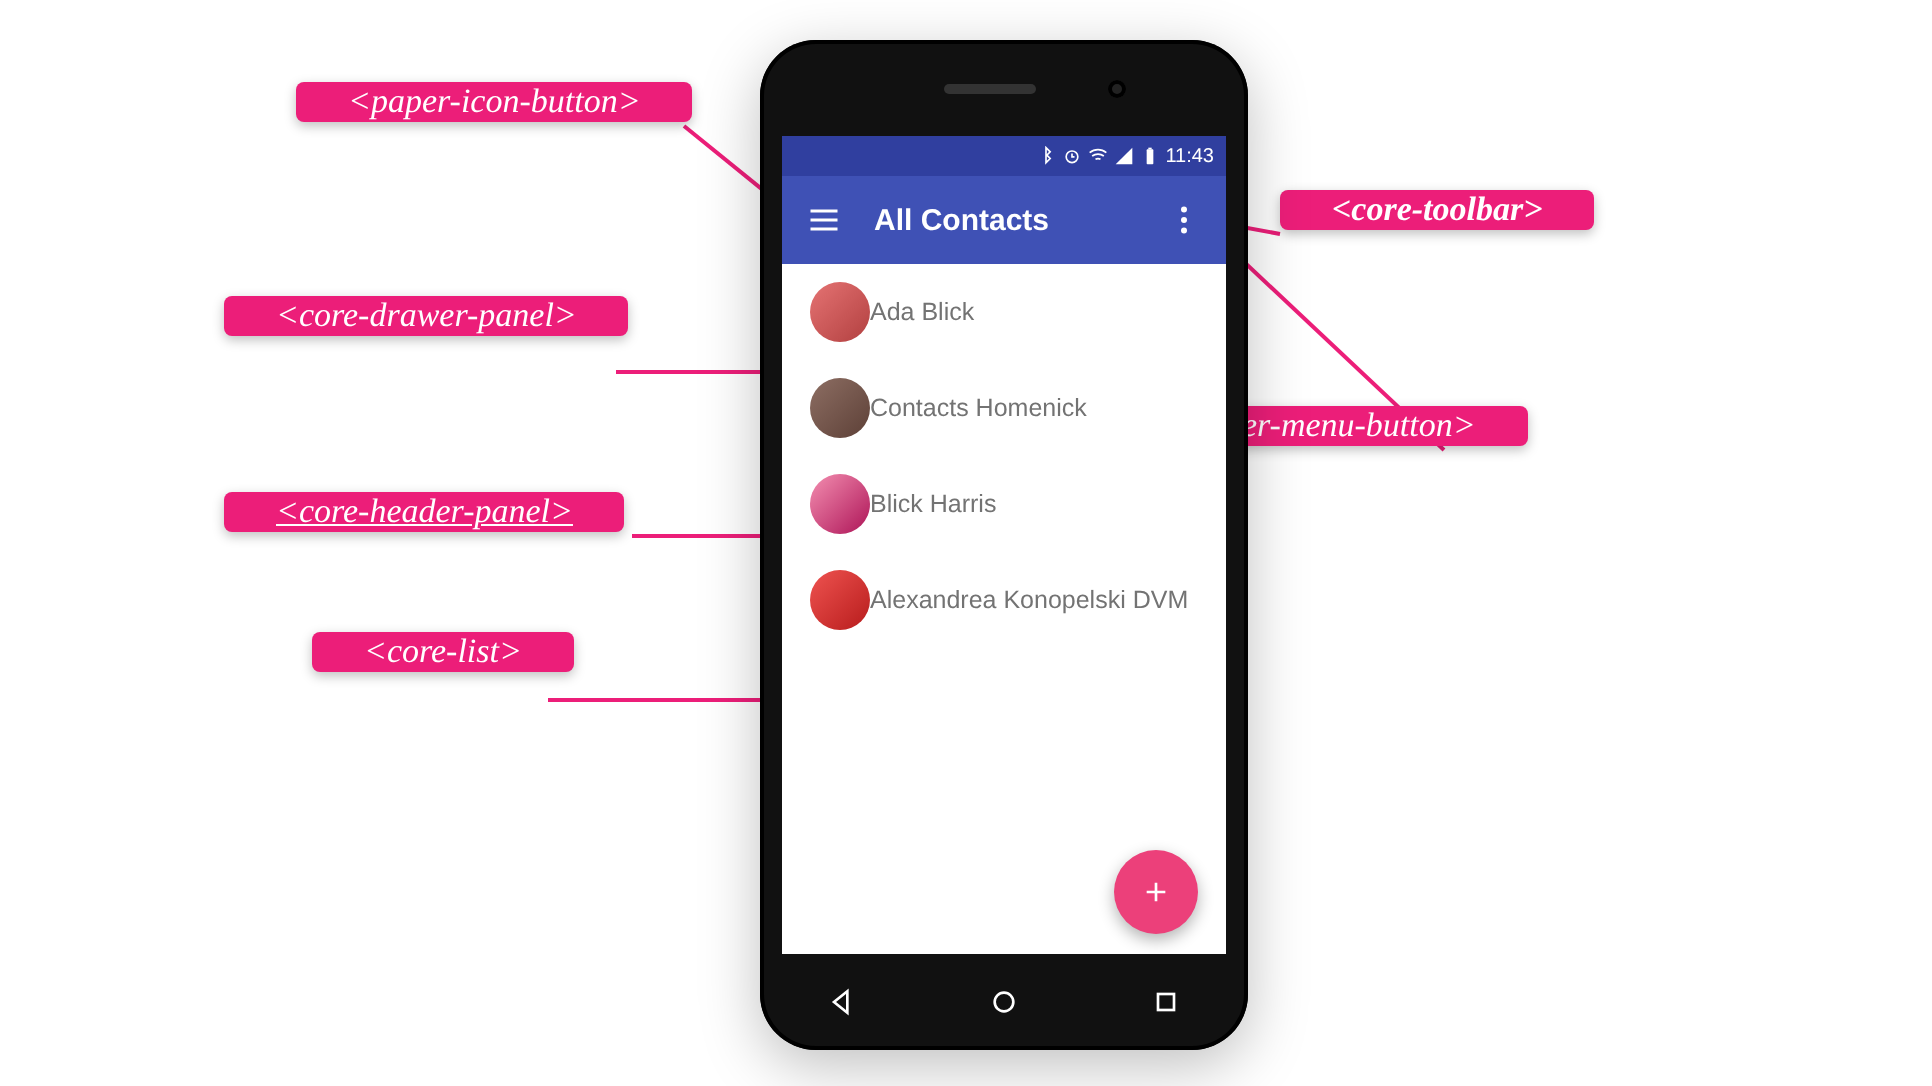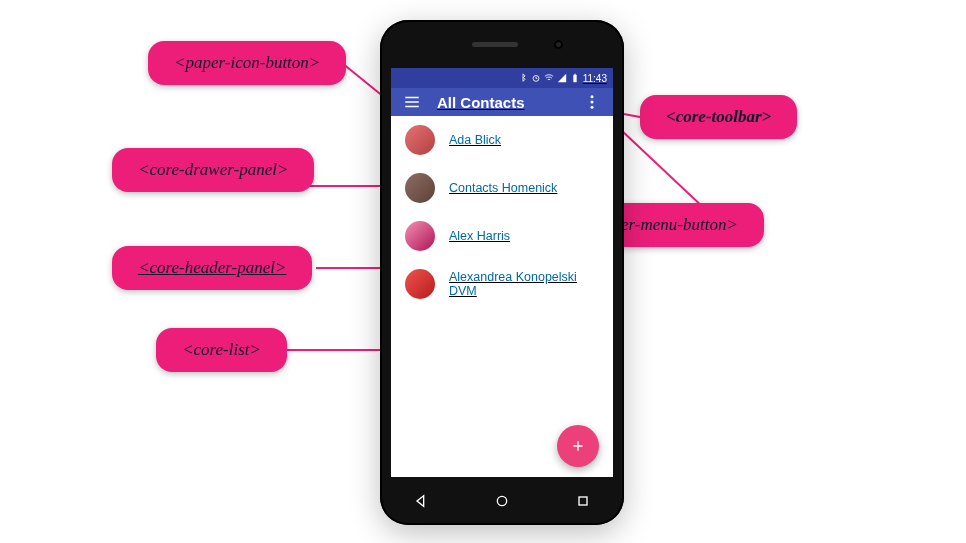--- a/index.html
+++ b/index.html
@@ -50,40 +50,39 @@
   }
   .phone-bottom svg { width:16px; height:16px; fill:none; stroke:#fff; stroke-width:2; }
 
   .screen {
     width: 222px;
     flex: 1;
     background:#fff;
     display:flex;
     flex-direction:column;
     overflow:hidden;
-    text-decoration:underline;
   }
 
   
   .status {
     height: 20px;
     background:#303f9f;
     color:#fff;
     font-size:10px;
     display:flex;
     justify-content:flex-end;
     align-items:center;
     gap:3px;
     padding:0 6px;
   }
   .status svg { width:10px; height:10px; fill:#fff; }
 
   
   .toolbar {
-    height: 28px;
+    height: 44px;
     background:#3f51b5;
     color:#fff;
     display:flex;
     align-items:center;
     padding:0 10px;
     gap:14px;
     font-weight:600;
   }
   .toolbar .title { flex:1; font-size:15px; }
   .icon-btn {
@@ -92,23 +91,22 @@
     cursor:pointer;
   }
   .icon-btn svg { width:18px; height:18px; fill:#fff; }
 
   
   .list { flex:1; overflow:hidden; position:relative; background:#fff; }
   .row {
     display:flex; align-items:center;
     height:48px;
     padding:0 14px;
-    gap:14px;
     font-size:12.5px;
-    color:#0369a1;
+    color:#737373;
   }
   .avatar {
     width:30px; height:30px; border-radius:50%;
     background:#ccc;
     flex-shrink:0;
   }
   .avatar.c0{background:linear-gradient(135deg,#e57373,#b24040);}
   .avatar.c1{background:linear-gradient(135deg,#555,#222);}
   .avatar.c2{background:linear-gradient(135deg,#8d6e63,#5d4037);}
   .avatar.c3{background:linear-gradient(135deg,#bdbdbd,#757575);}
@@ -128,26 +126,26 @@
     color:#fff;
     box-shadow:0 3px 8px rgba(0,0,0,.3);
     cursor:pointer;
   }
   .fab svg{width:16px;height:16px;fill:#fff;}
 
   
   .callout {
     position:absolute;
     background:#ec1e79;
-    color:#0f172a;
+    color:#ffffff;
     font-family: Georgia, "Times New Roman", serif;
     font-style: italic;
     font-size:17px;
-    padding:12px 26px;
-    border-radius:16px;
+    padding:0 26px;
+    border-radius:4px;
     white-space:nowrap;
     box-shadow:0 2px 6px rgba(0,0,0,.25);
   }
   .anchor {
     position:absolute;
     width:12px; height:12px; border-radius:50%;
     background:#ec1e79;
   }
   svg.lines {
     position:absolute;
@@ -172,21 +170,21 @@
 <div class="callout" style="left:148px; top:41px;">&lt;paper-icon-button&gt;</div>
 
 <div class="callout" style="left:640px; top:95px;font-weight:bold;">&lt;core-toolbar&gt;</div>
 
 <div class="callout" style="left:112px; top:148px;">&lt;core-drawer-panel&gt;</div>
 
 <div class="callout" style="left:558px; top:203px;">&lt;paper-menu-button&gt;</div>
 
 <div class="callout" style="left:112px; top:246px;text-decoration:underline;">&lt;core-header-panel&gt;</div>
 
-<div class="callout" style="left:156px; top:328px;">&lt;core-list&gt;</div>
+<div class="callout" style="left:156px; top:316px;">&lt;core-list&gt;</div>
 
 <div class="anchor" style="left:394px; top:104px;"></div>
 <div class="anchor" style="left:597px; top:104px;"></div>
 <div class="anchor" style="left:384px; top:180px;"></div>
 <div class="anchor" style="left:384px; top:262px;"></div>
 <div class="anchor" style="left:384px; top:344px;"></div>
 
 <div class="phone">
   <div class="phone-top">
     <div class="speaker"></div>
@@ -236,21 +234,21 @@
       <div class="row">
         <div class="avatar c0"></div>
         <span>Ada Blick</span>
       </div>
       <div class="row">
         <div class="avatar c2"></div>
         <span>Contacts Homenick</span>
       </div>
       <div class="row">
         <div class="avatar c5"></div>
-        <span>Alex Harris</span>
+        <span>Blick Harris</span>
       </div>
       <div class="row">
         <div class="avatar c6"></div>
         <span>Alexandrea Konopelski DVM</span>
       </div>
 
       <div class="fab">
         <svg viewBox="0 0 24 24">
             <path d="M12 5v14M5 12h14" stroke="#fff" stroke-width="2"></path>
           </svg>

